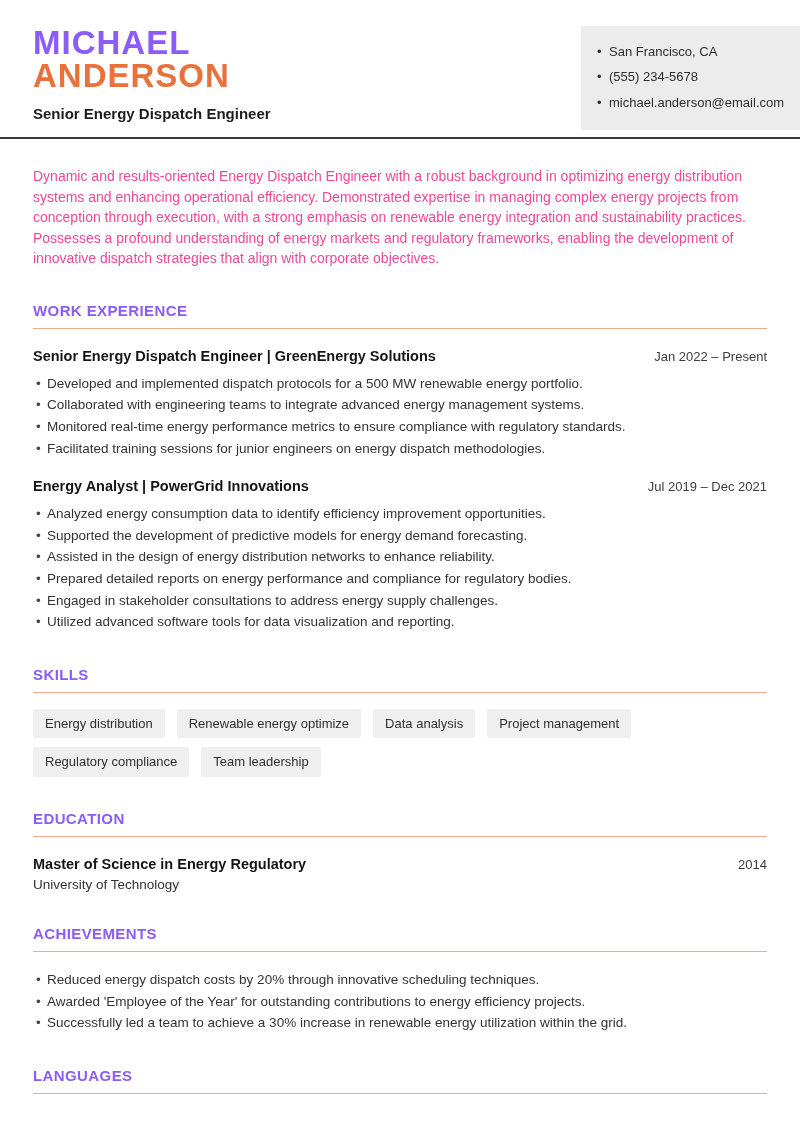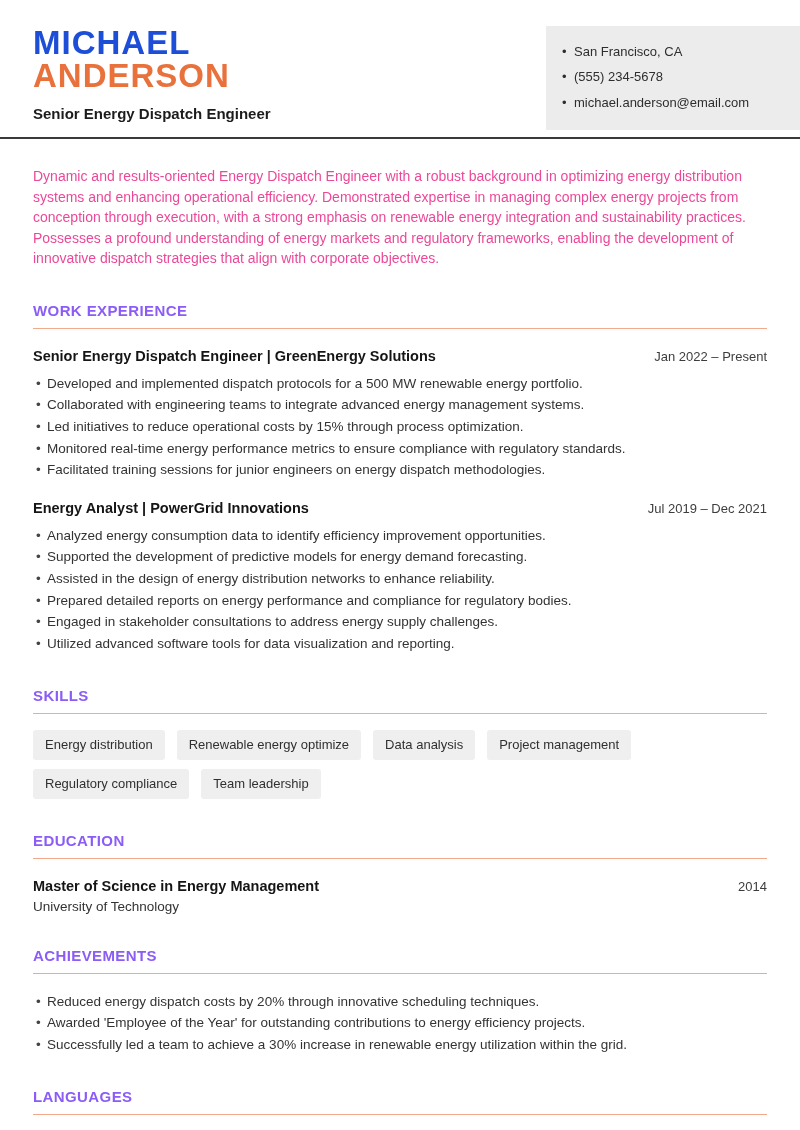--- a/index.html
+++ b/index.html
@@ -24,32 +24,32 @@
     padding: 26px 0 0 33px;
     height: 139px;
     border-bottom: 2px solid #3a3a3a;
   }
   .name { line-height: 1.0; }
   .name-line {
     display: block;
     font-size: 33px;
     font-weight: 800;
     letter-spacing: 1px;
-    color: #1d4ed8;
+    color: #8b5cf6;
   }
   .name-line.last { color: #E8713C; }
   .job-title {
     margin-top: 13px;
     font-size: 15px;
     font-weight: 700;
     color: #1c1c1c;
   }
   .contact-box {
     background: #ececec;
-    width: 254px;
+    width: 219px;
     padding: 12px 16px 10px 16px;
     font-size: 13px;
     color: #2e2e2e;
   }
   .contact-item {
     position: relative;
     padding-left: 12px;
     line-height: 1.25;
     margin: 6px 0 9px;
   }
@@ -161,21 +161,20 @@
       <h2 class="section-heading">WORK EXPERIENCE</h2>
 
       <div class="job">
         <div class="row-between">
           <div class="entry-title">Senior Energy Dispatch Engineer | GreenEnergy Solutions</div>
           <div class="entry-dates">Jan 2022 – Present</div>
         </div>
         <ul class="bullets">
           <li>Developed and implemented dispatch protocols for a 500 MW renewable energy portfolio.</li>
           <li>Collaborated with engineering teams to integrate advanced energy management systems.</li>
-          <li>Led initiatives to reduce operational costs by 15% through process optimization.</li>
           <li>Monitored real-time energy performance metrics to ensure compliance with regulatory standards.</li>
           <li>Facilitated training sessions for junior engineers on energy dispatch methodologies.</li>
         </ul>
       </div>
 
       <div class="job">
         <div class="row-between">
           <div class="entry-title">Energy Analyst | PowerGrid Innovations</div>
           <div class="entry-dates">Jul 2019 – Dec 2021</div>
         </div>
@@ -199,21 +198,21 @@
         <span class="tag">Project management</span>
         <span class="tag">Regulatory compliance</span>
         <span class="tag">Team leadership</span>
       </div>
     </section>
 
     <section class="section">
       <h2 class="section-heading">EDUCATION</h2>
       <div class="edu-entry">
         <div class="row-between">
-          <div class="entry-title">Master of Science in Energy Management</div>
+          <div class="entry-title">Master of Science in Energy Regulatory</div>
           <div class="entry-dates">2014</div>
         </div>
         <div class="school">University of Technology</div>
       </div>
     </section>
 
     <section class="section">
       <h2 class="section-heading">ACHIEVEMENTS</h2>
       <ul class="bullets" style="margin-top:17px;">
         <li>Reduced energy dispatch costs by 20% through innovative scheduling techniques.</li>

